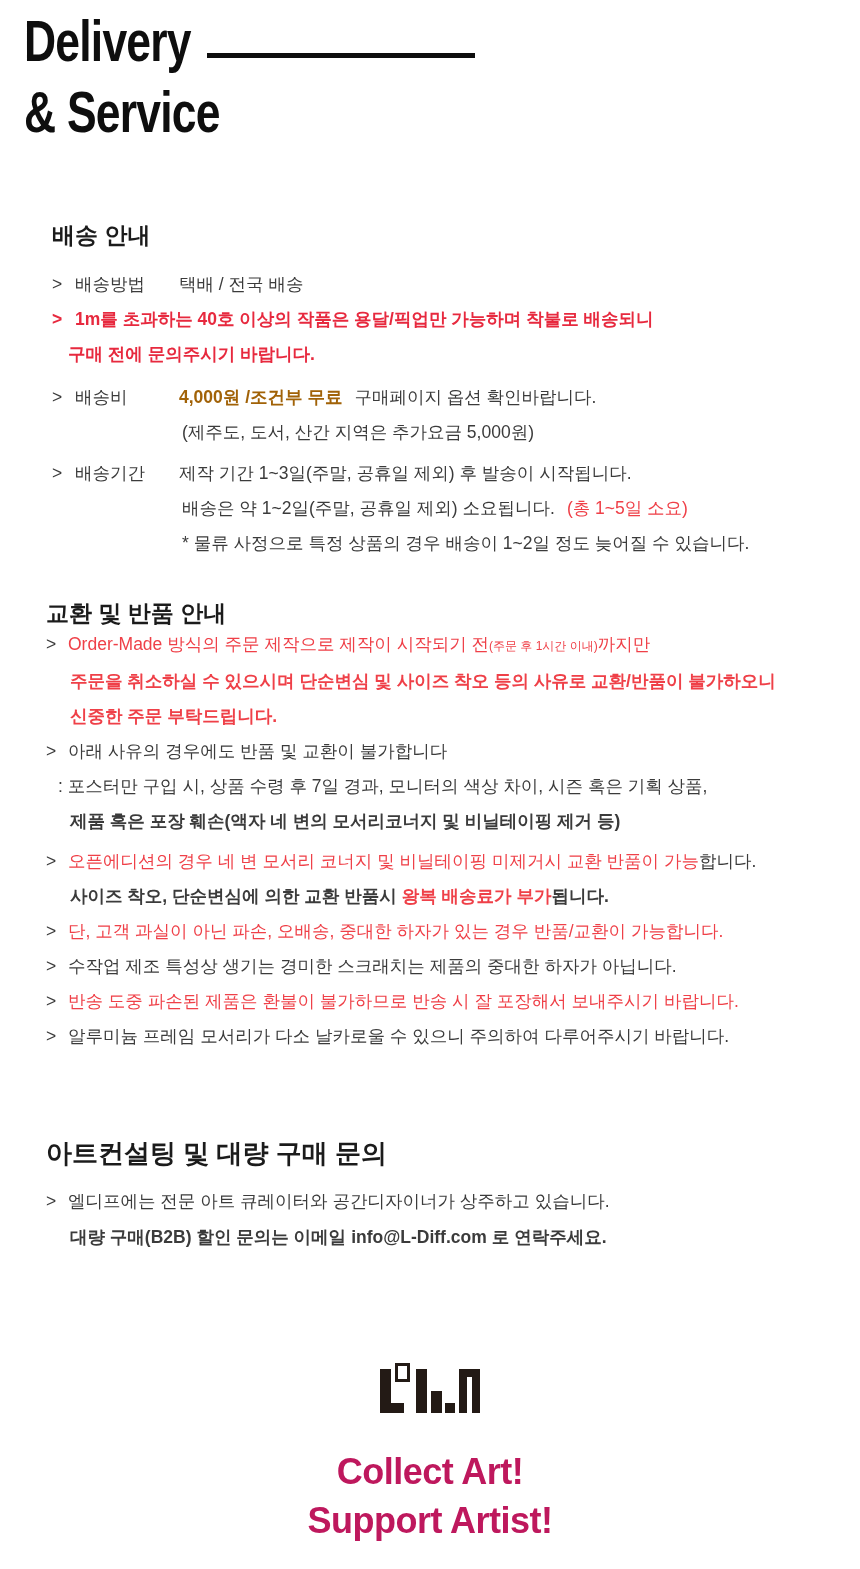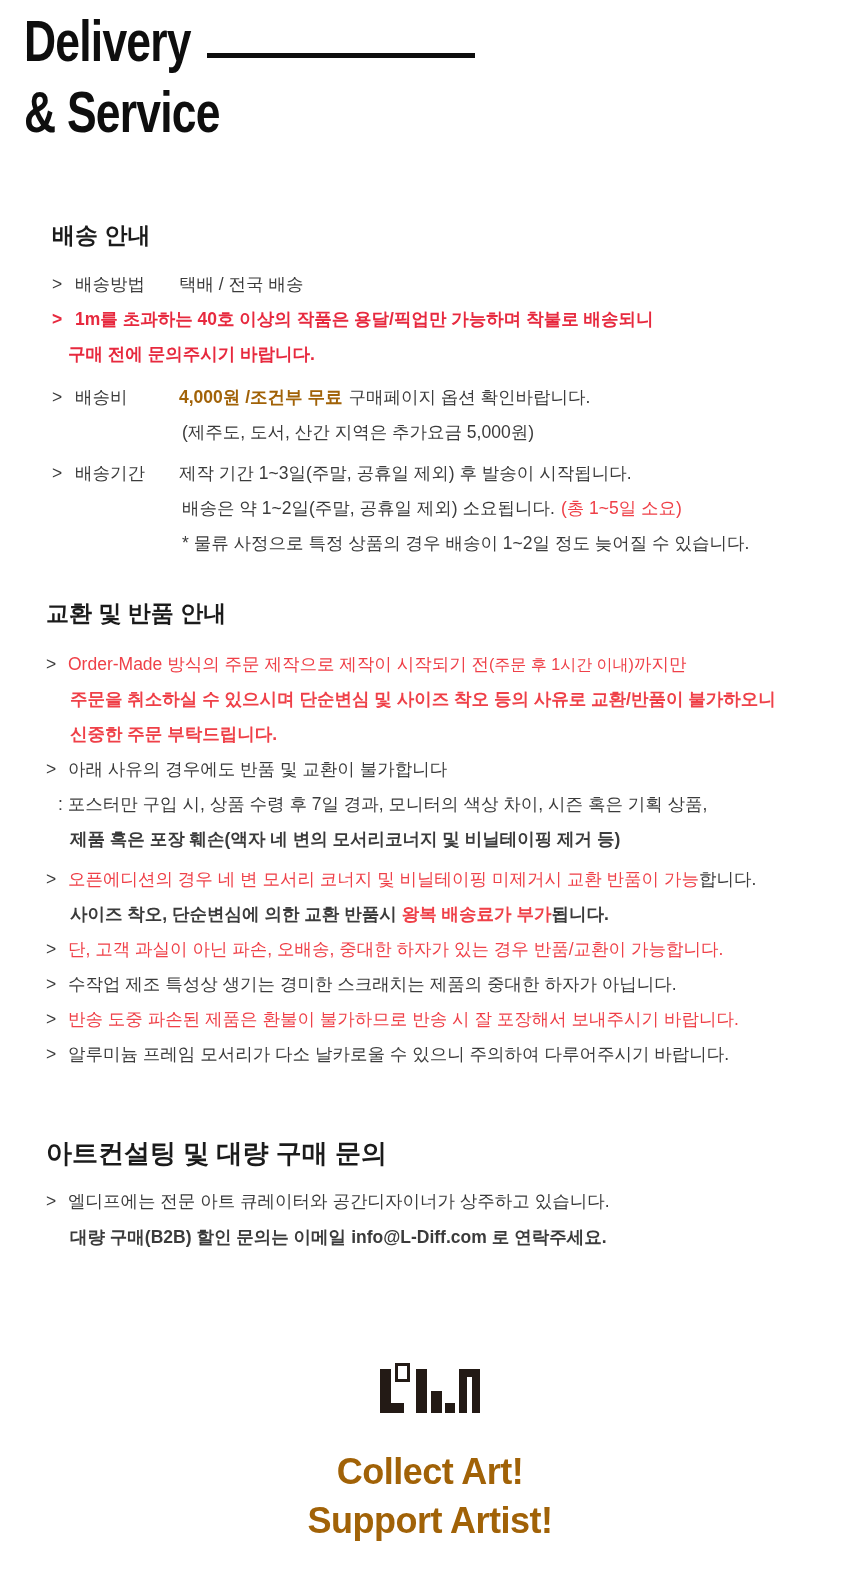--- a/index.html
+++ b/index.html
@@ -17,54 +17,54 @@
     position:absolute; left:207px; top:53px; width:268px; height:5px;
     background:#0e0e0e;
   }
 
   
   .section { position:absolute; width:812px; color:#3b3b3b; font-size:17.5px; }
   .section h2 { margin:0; font-size:23px; font-weight:600; color:#1b1b1b; line-height:27px; }
   .sec1 { left:52px; top:222px; }
   .sec1 h2 { margin-bottom:18px; }
   .sec2 { left:46px; top:600px; }
-  .sec2 h2 { margin-bottom:20px; }
+  .sec2 h2 { }
   .sec3 { left:46px; top:1140px; }
   .sec3 h2 { margin-bottom:16px; font-size:26px; }
 
   .row { line-height:35px; display:flex; align-items:baseline; }
   .line { line-height:35px; }
   .sec3 .row, .sec3 .line { line-height:36px; }
 
   .marker { flex:0 0 23px; color:#3b3b3b; }
   .sec2 .marker, .sec3 .marker { flex:0 0 22px; }
   .lab { flex:0 0 104px; }
   .val { flex:1; }
 
   .indent-val  { padding-left:130px; }  
   .indent-cont { padding-left:16px; }   
   .indent2     { padding-left:24px;font-weight:bold; }   
   .indent-colon{ padding-left:12px; }
 
   .bold { font-weight:700; color:#a16207; }
   .red  { color:#ef4048; }
   .red-bold { color:#e7293e; font-weight:700; }
-  .small { font-size:16px; }
+  .small { font-size:12px; }
   .ml5 { margin-left:5px; }
-  .ml6 { margin-left:6px; }
+  .ml6 { margin-left:12px; }
   .mt8 { margin-top:8px; }
   .mt6 { margin-top:6px; }
   .mt5 { margin-top:5px; }
 
   
   .logo-wrap { position:absolute; left:0; top:1363px; width:860px; text-align:center; }
   .logo-wrap svg { display:inline-block; }
   .slogan {
     position:absolute; left:0; top:1447px; width:860px; text-align:center;
-    font-size:36px; line-height:49px; font-weight:700; color:#a16207;
+    font-size:36px; line-height:49px; font-weight:700; color:#be185d;
     letter-spacing:-0.5px;
   }
 </style>
 </head>
 <body>
 
 <div class="page">
 
   <div class="title"><span>Delivery</span><br><span>&amp; Service</span></div>
   <div class="title-rule"></div>

